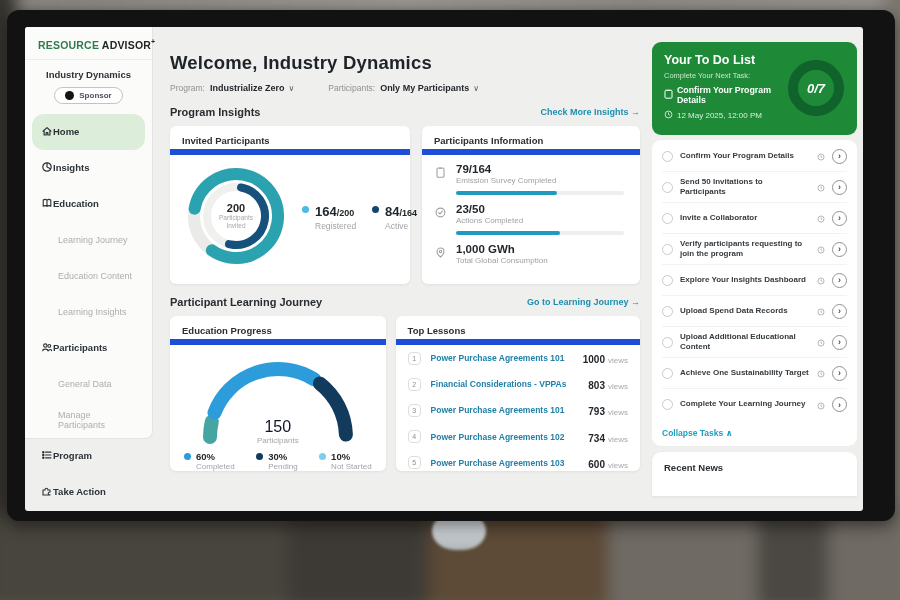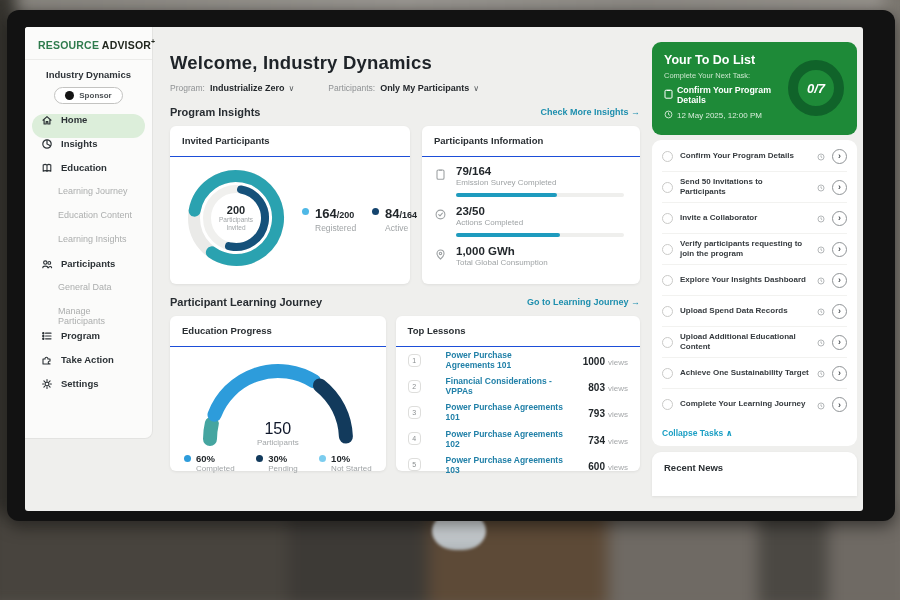--- a/index.html
+++ b/index.html
@@ -26,37 +26,37 @@
 
   
   .sidebar{position:absolute;left:0;top:0;width:128px;height:412px;background:#FBFBFA;border-right:1px solid #E3E3E1;border-bottom:1px solid #E3E3E1;border-bottom-right-radius:8px}
   .logo{padding:11px 0 8px 13px;font-size:10.5px;font-weight:bold;letter-spacing:.2px;border-bottom:1px solid #ECECEA;white-space:nowrap}
   .logo .r{color:#2F7B4D}.logo .a{color:#22281F}
   .logo sup{font-size:7px;vertical-align:super;color:#22281F}
   .org{font-size:9.5px;font-weight:bold;color:#2E3338;text-align:center;margin-top:9px}
   .sponsor{display:flex;align-items:center;gap:5px;margin:7px auto 8px;width:max-content;border:1px solid #C3C3C1;border-radius:11px;padding:3px 10px;font-size:8px;font-weight:bold;color:#4E5356;background:#fff}
   .sponsor .dot{width:9px;height:9px;border-radius:50%;background:#141414;color:#fff;font-size:6px;line-height:9px;text-align:center}
   .nav{display:flex;flex-direction:column;padding:2px 7px}
-  .nav-item{display:flex;align-items:flex-start;gap:8px;height:24px;padding:0 9px;font-size:9.5px;font-weight:bold;color:#2C3236;border-radius:12px;cursor:pointer}
+  .nav-item{display:flex;align-items:center;gap:0;height:36px;padding:0 9px;font-size:9.5px;font-weight:bold;color:#2C3236;border-radius:12px;cursor:pointer}
   .nav-item.active{background:#DCEEDA}
   .nav-item.sub{padding-left:26px;color:#ACAEAE;font-weight:normal;font-size:9px}
   .nav-item svg{flex:0 0 auto}
 
   
   .main{position:absolute;left:128px;top:12px;width:497px;height:100%;padding:0 10px 0 17px}
   .h1{margin-top:13px;font-size:18.5px;font-weight:bold;color:#1E2328;letter-spacing:.2px}
   .filters{display:flex;gap:34px;margin-top:9px;align-items:flex-end;font-size:8.5px;color:#8F9294}
   .fval{color:#24282C;font-weight:bold;font-size:9px;margin-left:5px}
   .chev{color:#55595C;font-size:8px;margin-left:4px}
   .sec-row{display:flex;justify-content:space-between;align-items:center;margin-top:13px;margin-bottom:8px}
   .sec-title{font-size:11px;font-weight:bold;color:#282D32}
   .link{font-size:9px;font-weight:bold;color:#1E8FAE;cursor:pointer}
   .cards{display:flex;gap:12px}
   .card{background:#fff;border-radius:6px;box-shadow:0 1px 3px rgba(0,0,0,.07)}
-  .card-h{padding:9px 12px 10px;border-bottom:1px solid #1d4ed8;font-size:9.5px;font-weight:bold;color:#2A2F33}
+  .card-h{padding:9px 12px 3px;border-bottom:6px solid #1d4ed8;font-size:9.5px;font-weight:bold;color:#2A2F33}
 
   
   .c-invited{width:240px;height:158px}
   .inv-body{display:flex;align-items:center;padding:5px 8px 0 10px}
   .donut-wrap{position:relative;width:112px;height:112px}
   .donut-center{position:absolute;inset:0;display:flex;flex-direction:column;align-items:center;justify-content:center;text-align:center}
   .donut-center .v{font-size:11px;font-weight:bold}
   .donut-center .l{font-size:6.5px;color:#A3A7A9;width:50px;line-height:1.3}
   .leg{display:flex;flex-direction:row;gap:16px;margin-left:10px}
   .leg-item{display:flex;gap:6px;align-items:flex-start}
@@ -81,21 +81,21 @@
   .gauge-center .v{font-size:16px;font-weight:normal;color:#0f172a}
   .gauge-center .l{font-size:8px;color:#A3A7A9}
   .gauge-leg{display:flex;justify-content:space-between;padding:6px 14px 0}
   .gl-item{display:flex;gap:5px;align-items:flex-start}
   .gl-dot{width:7px;height:7px;border-radius:50%;margin-top:2px}
   .gl-pct{font-size:9.5px;font-weight:bold;color:#23282C}
   .gl-lbl{font-size:8px;color:#A0A4A6}
 
   
   .c-lessons{width:246px;height:155px}
-  .tl-row{display:flex;align-items:center;gap:25px;padding:0 12px;height:26.2px}
+  .tl-row{display:flex;align-items:center;gap:10px;padding:0 12px;height:26.2px}
   .rank{width:13px;height:13px;border:1px solid #DEDEDC;border-radius:4px;font-size:7px;color:#8A8E90;display:flex;align-items:center;justify-content:center;flex:0 0 auto}
   .tl-title{flex:1;font-size:8.5px;font-weight:bold;color:#2180A8;cursor:pointer}
   .tl-views{white-space:nowrap}
   .tl-views b{font-size:10px;color:#22272B}
   .tl-views span{font-size:8px;color:#A5A8AA;margin-left:3px}
 
   
   .right{position:absolute;left:625px;top:0;width:213px;height:100%;padding:0 6px 0 2px}
   .todo{background:#1E8A38;border-radius:9px;margin-top:15px;height:93px;padding:11px 10px 10px 12px;display:flex;color:#fff}
   .t-col{flex:1;min-width:0}

